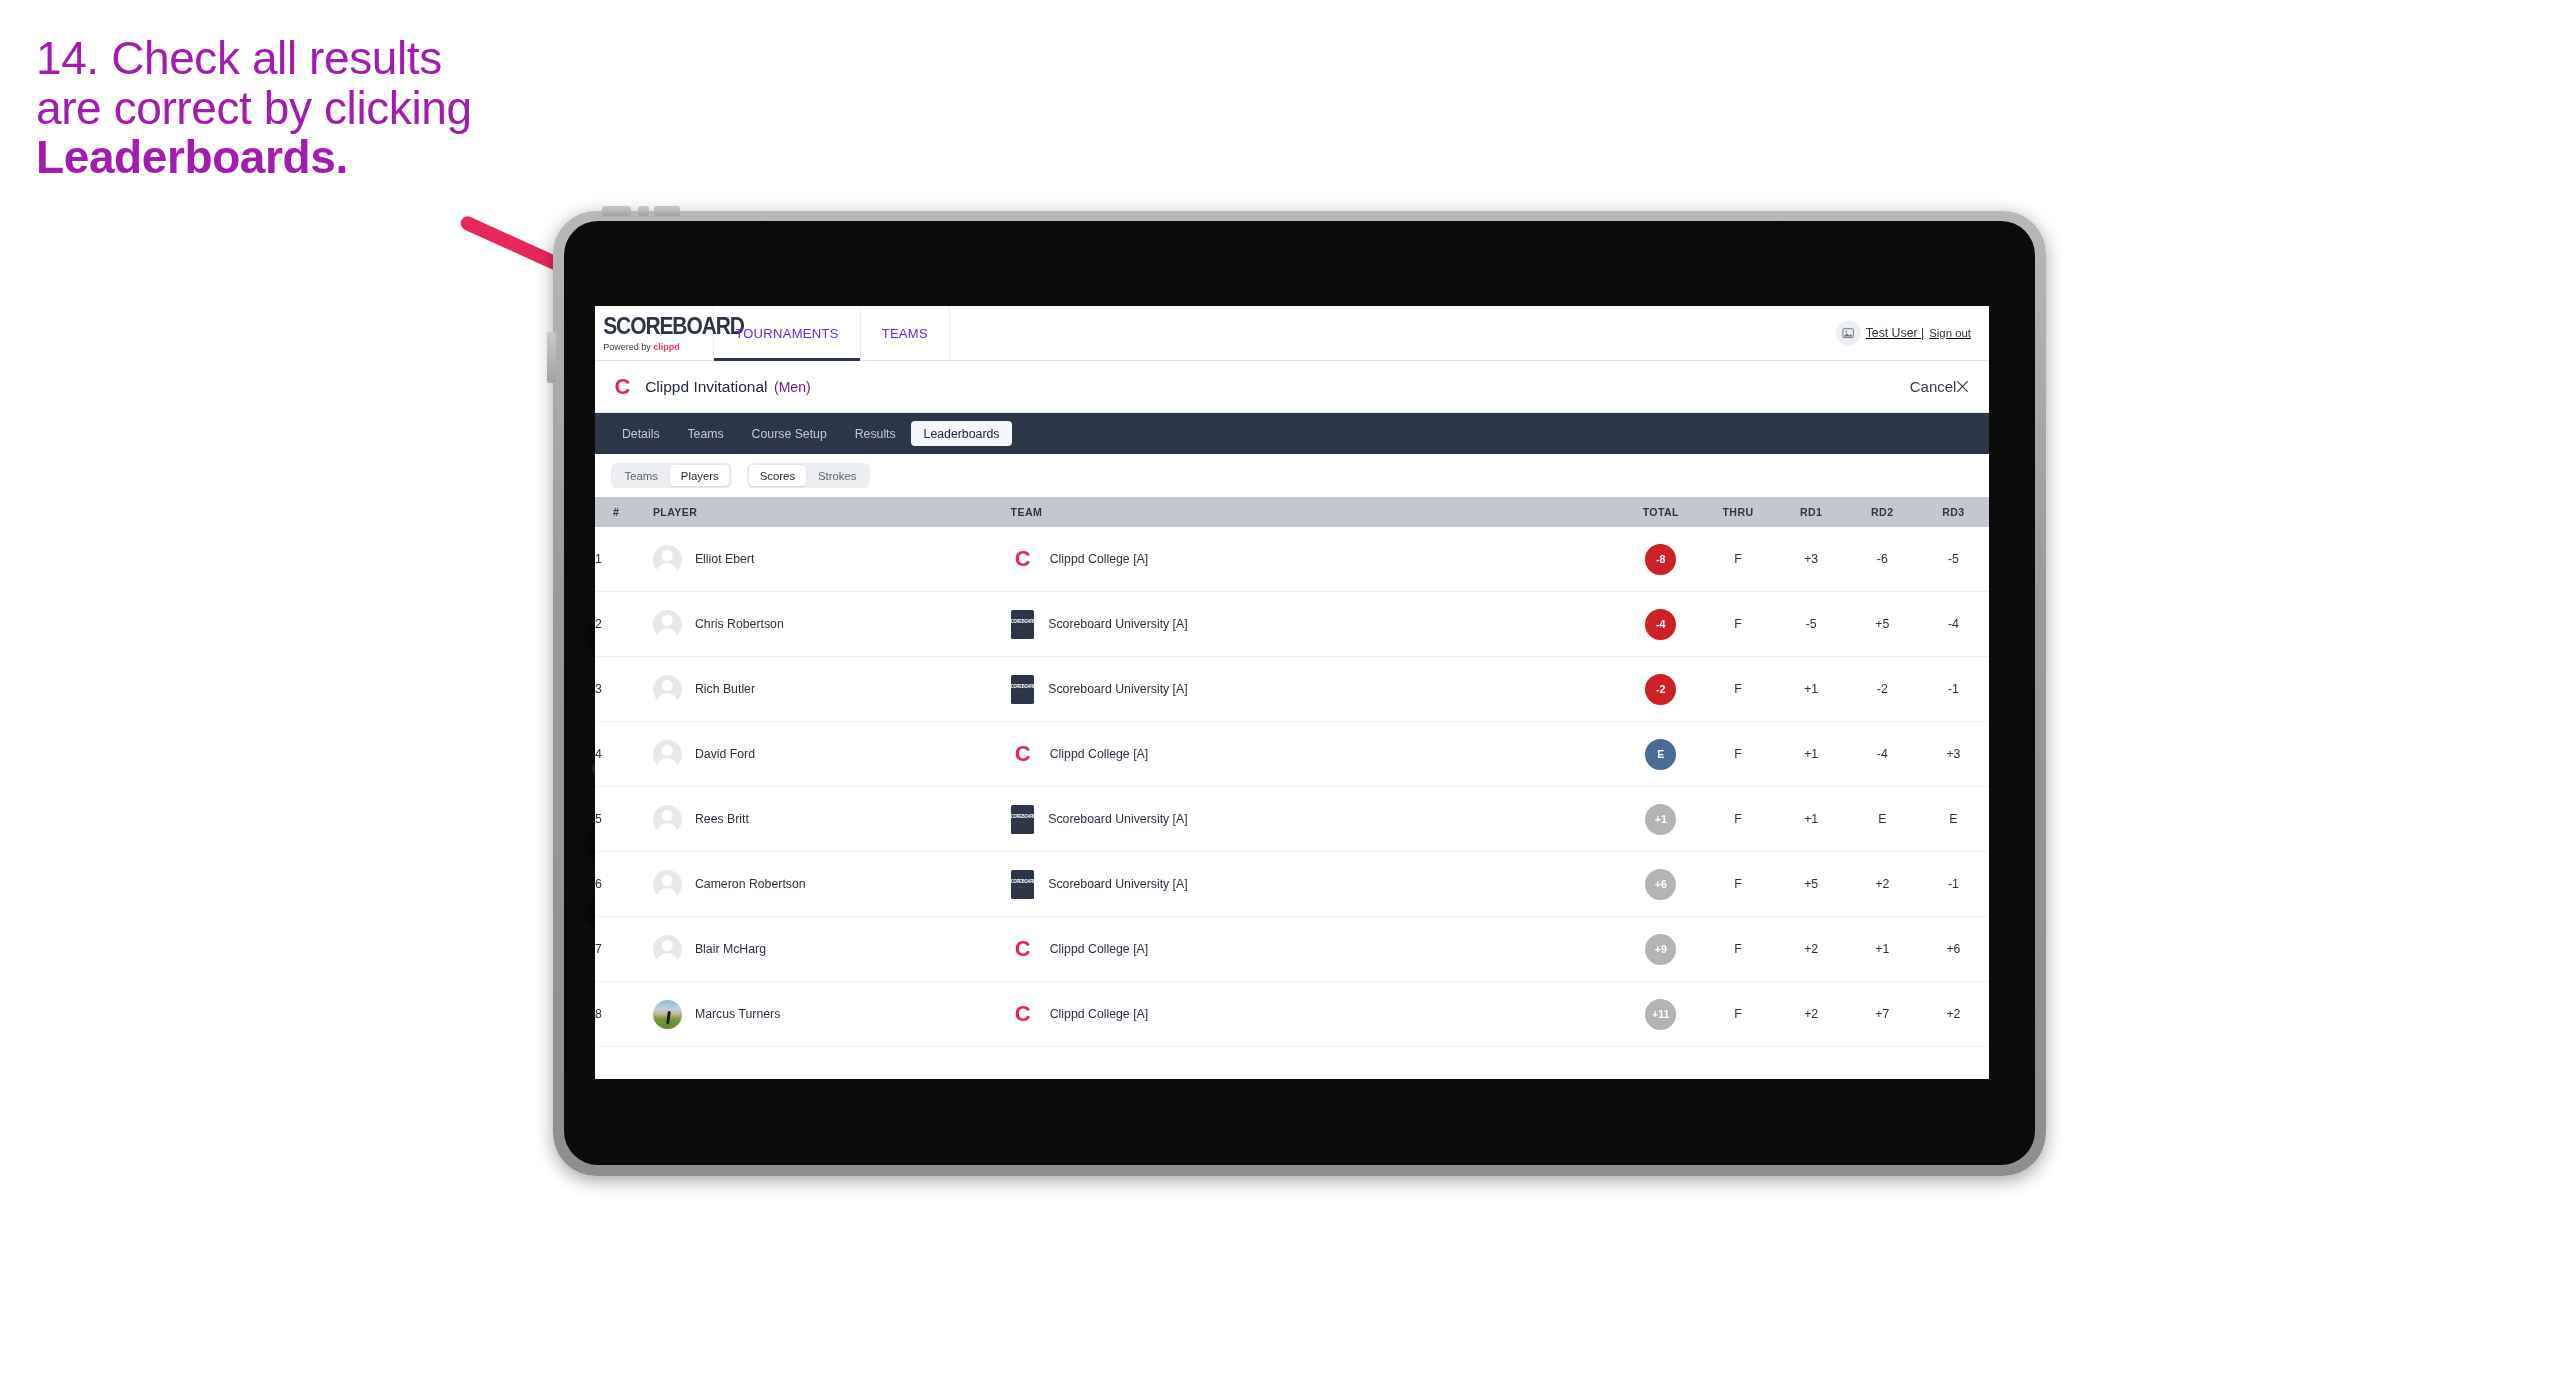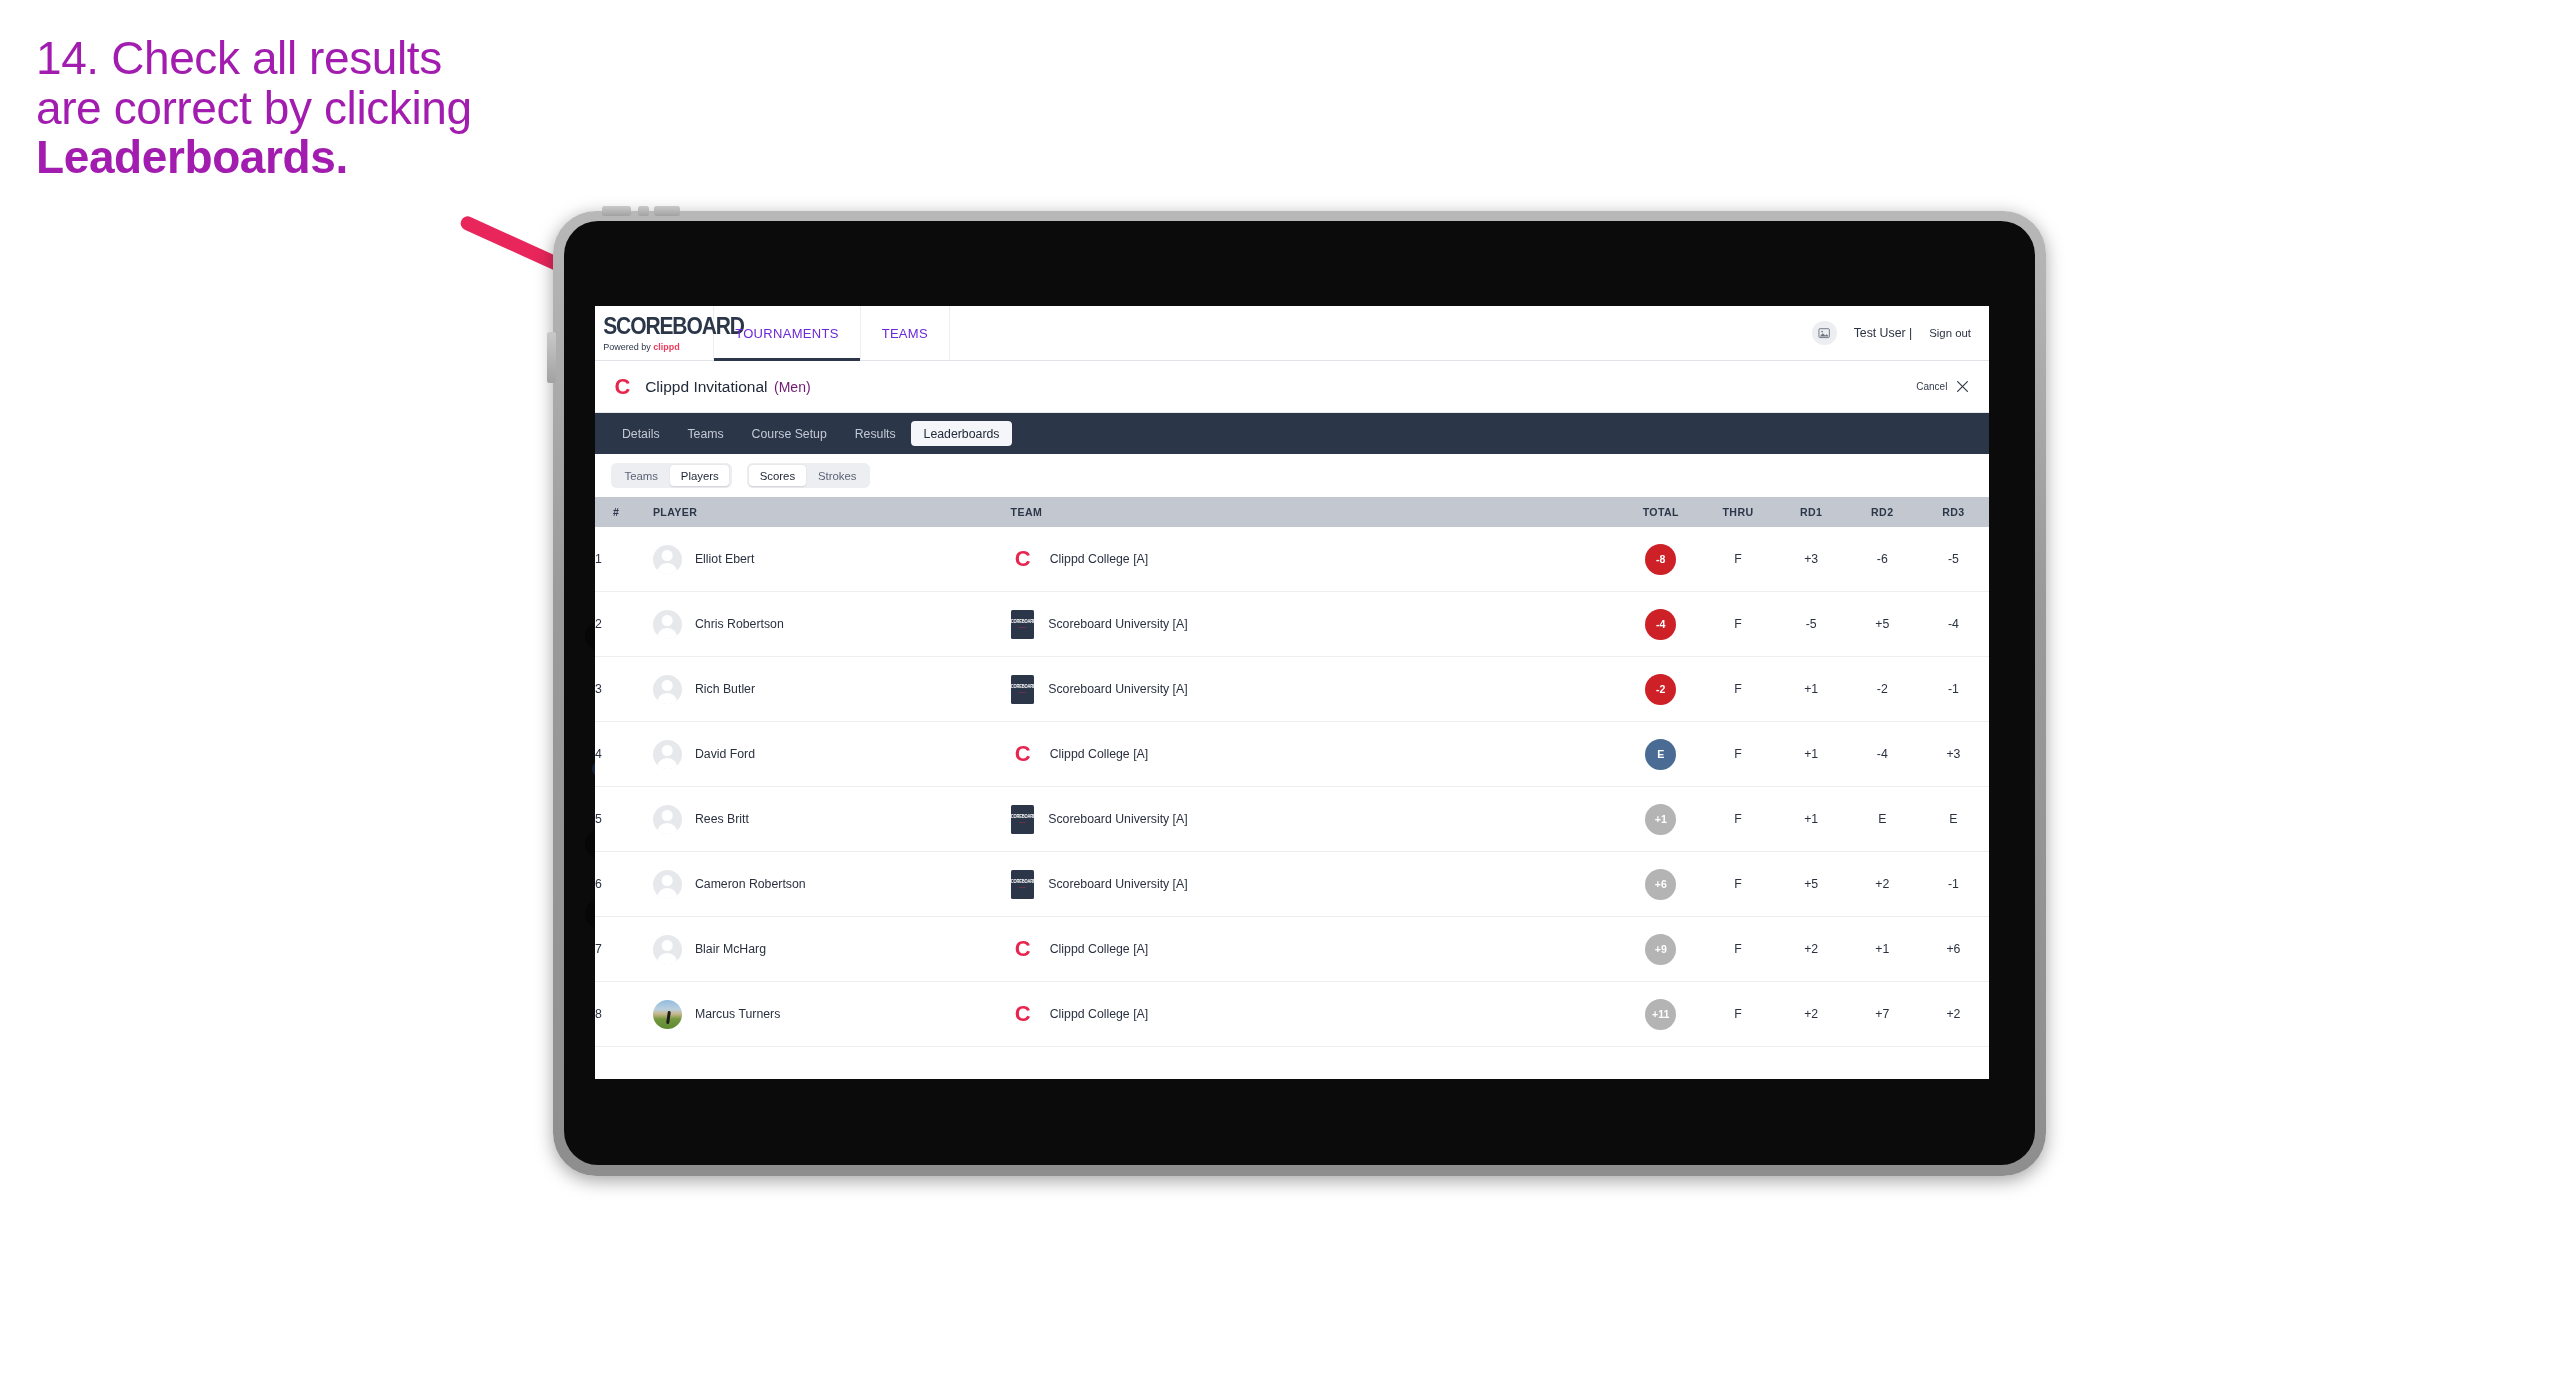--- a/index.html
+++ b/index.html
@@ -61,32 +61,32 @@
   #brand{width:110px;display:flex;flex-direction:column;justify-content:center;padding-left:8.2px;border-right:0.8px solid #eceef2;}
   #brand-word{font-size:21px;font-weight:bold;letter-spacing:-1.1px;color:#2b3648;font-family:"Liberation Sans", sans-serif;transform:scaleY(1.14);transform-origin:left center;}
   #brand-sub{font-size:9px;color:#2b3648;margin-top:4.9px;}
   #brand-sub .clippd-word{color:#ee3a5c;font-weight:bold;}
   .topnav-tab{
     display:flex;align-items:center;padding:0 21px;font-size:13px;color:#6d28d9;
     border-right:0.8px solid #eceef2;cursor:pointer;position:relative;letter-spacing:0.3px;
   }
   .topnav-tab.active:after{content:"";position:absolute;left:0;right:0;bottom:-0.8px;height:3.3px;background:#2b3648;}
   #topnav-spacer{flex:1;}
-  #user-area{display:flex;align-items:center;padding-right:18px;gap:17px;}
+  #user-area{display:flex;align-items:center;padding-right:18px;gap:5px;text-decoration:underline;}
   #avatar-top{width:24.5px;height:24.5px;border-radius:50%;background:#eceef1;display:flex;align-items:center;justify-content:center;}
   #user-name{font-size:12.3px;color:#2c3342;}
   #signout{font-size:11.4px;color:#2c3342;cursor:pointer;}
 
   
   #tourn-bar{height:51px;display:flex;align-items:center;padding:0 19.6px;border-bottom:0.8px solid #e6e8ec;background:#fff;}
   #tourn-logo{font-size:22px;font-weight:bold;color:#e8254f;margin-right:14.7px;line-height:1;}
   #tourn-title{font-size:15.5px;color:#222b3a;}
   #tourn-gender{font-size:14px;color:#701a75;margin-left:6.5px;}
   #tourn-spacer{flex:1;}
-  #cancel-btn{display:flex;align-items:center;gap:9px;font-size:10px;color:#333c4b;cursor:pointer;}
+  #cancel-btn{display:flex;align-items:center;gap:0;font-size:15px;color:#333c4b;cursor:pointer;}
 
   
   #subtabs{height:41px;background:#2b3648;display:flex;align-items:center;padding:0 14.7px;gap:3.3px;}
   .subtab{font-size:12.3px;color:#c3c9d4;padding:5.7px 12.3px;border-radius:4.1px;cursor:pointer;}
   .subtab.active{background:#f4f6f9;color:#222b3a;}
 
   
   #filters{height:43px;display:flex;align-items:center;padding:0 16.4px;gap:14.7px;background:#fff;}
   .seg{display:flex;background:#eceef1;border-radius:5.7px;padding:2.5px;gap:1.6px;}
   .seg-btn{font-size:11.4px;color:#5b6475;padding:4.1px 10.6px;border-radius:4.1px;cursor:pointer;}

